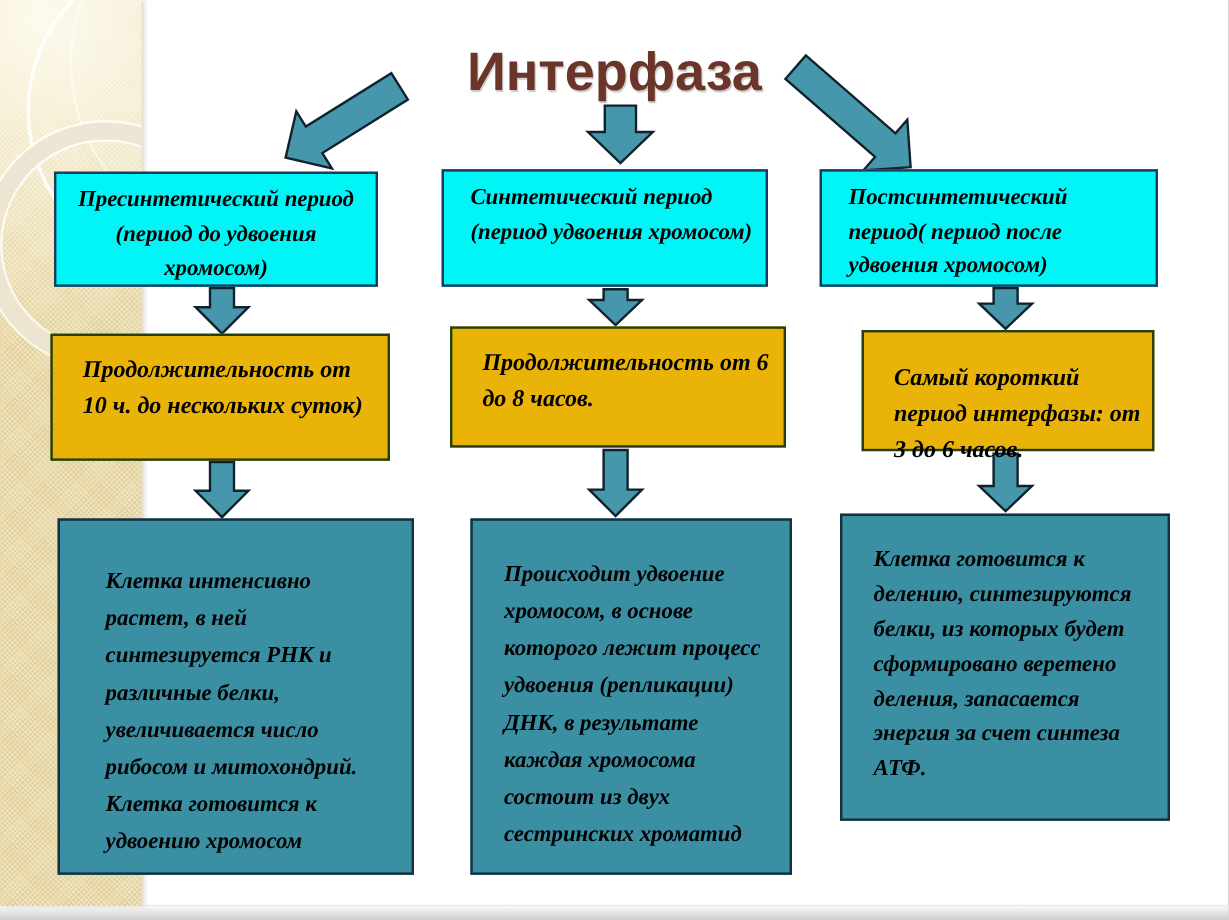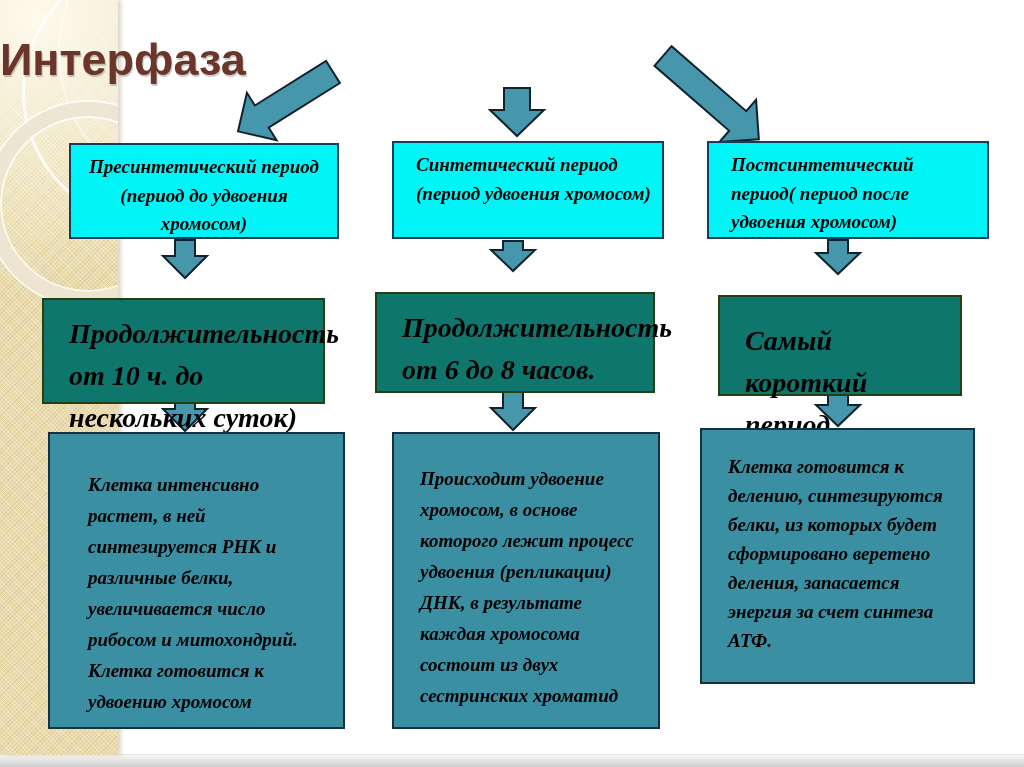--- a/index.html
+++ b/index.html
@@ -29,42 +29,43 @@
   
   .bottom-bar{
     position:absolute;left:0;bottom:0;width:100%;height:12px;
     background:linear-gradient(#f8f8f8,#cccccc);
     border-top:1px solid #e7e7e7;
     z-index:0;
   }
   
   .title{
     position:absolute;left:0;top:34px;width:1024px;
+    text-align:center;
     font-family:"Liberation Sans", sans-serif;
     font-weight:bold;
     font-size:45px;
     color:#6B3529;
     text-shadow:1px 2px 1px rgba(0,0,0,.22);
     z-index:3;
   }
   
   .arrows{position:absolute;left:0;top:0;z-index:2;pointer-events:none;}
   .flow-arrow{fill:#4697AB;stroke:#10222e;stroke-width:2;}
   
   .box{
     position:absolute;box-sizing:border-box;
     font-family:"Liberation Serif", serif;
     font-weight:bold;font-style:italic;color:#000;
     z-index:3;
   }
-  .period{background:#00F6F6;border:2px solid #1b3a5c;font-size:19px;line-height:1.5;padding:8px 10px 8px 22px;margin-left:24px;}
+  .period{background:#00F6F6;border:2px solid #1b3a5c;font-size:19px;line-height:1.5;padding:8px 10px 8px 22px;}
   .p1{left:45px;top:143px;width:270px;height:96px;text-align:center;padding:8px 10px;}
   .p2{left:368px;top:141px;width:272px;height:98px;}
   .p3{left:683px;top:141px;width:282px;height:98px;}
-  .duration{background:#0f766e;border:2px solid #23400e;font-size:28px;line-height:1.5;padding:13px 8px 8px 25px;margin-top:20px;}
+  .duration{background:#eab308;border:2px solid #23400e;font-size:20px;line-height:1.5;padding:13px 8px 8px 25px;}
   .d1{left:42px;top:278px;width:283px;height:106px;}
   .d2{left:375px;top:272px;width:280px;height:101px;}
   .d3{left:718px;top:275px;width:244px;height:101px;padding-top:23px;}
   .description{background:#3A8FA3;border:2px solid #16303f;font-size:19px;line-height:1.63;}
   .s1{left:48px;top:432px;width:297px;height:297px;padding:36px 12px 8px 38px;}
   .s2{left:392px;top:432px;width:268px;height:297px;padding:30px 8px 8px 26px;}
   .s3{left:700px;top:428px;width:275px;height:256px;padding:22px 10px 8px 26px;line-height:1.53;}
 </style>
 </head>
 <body>

